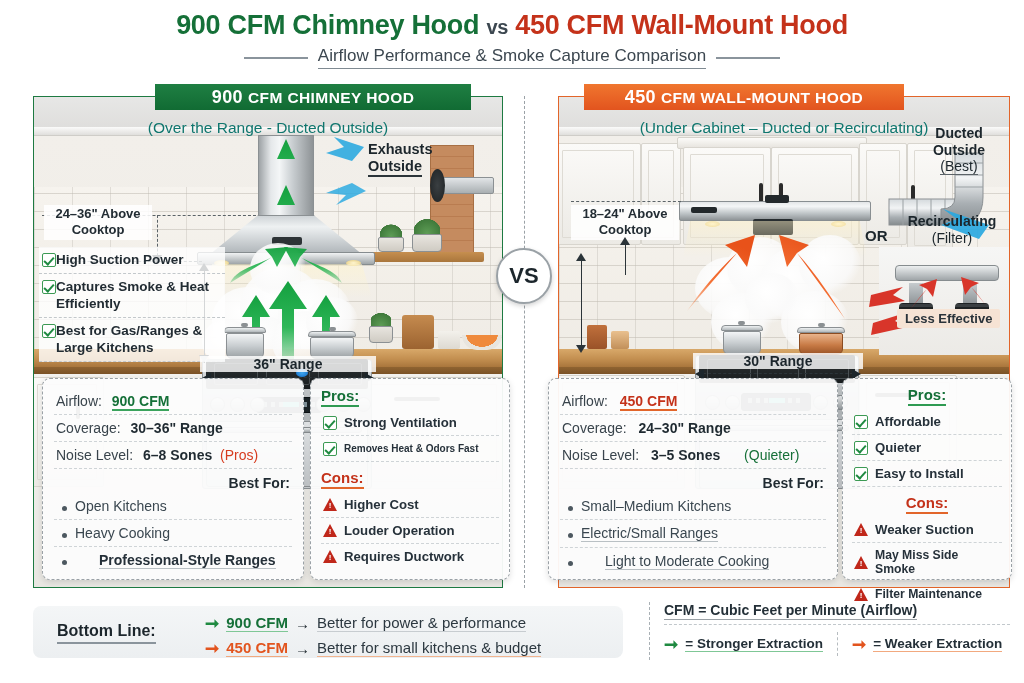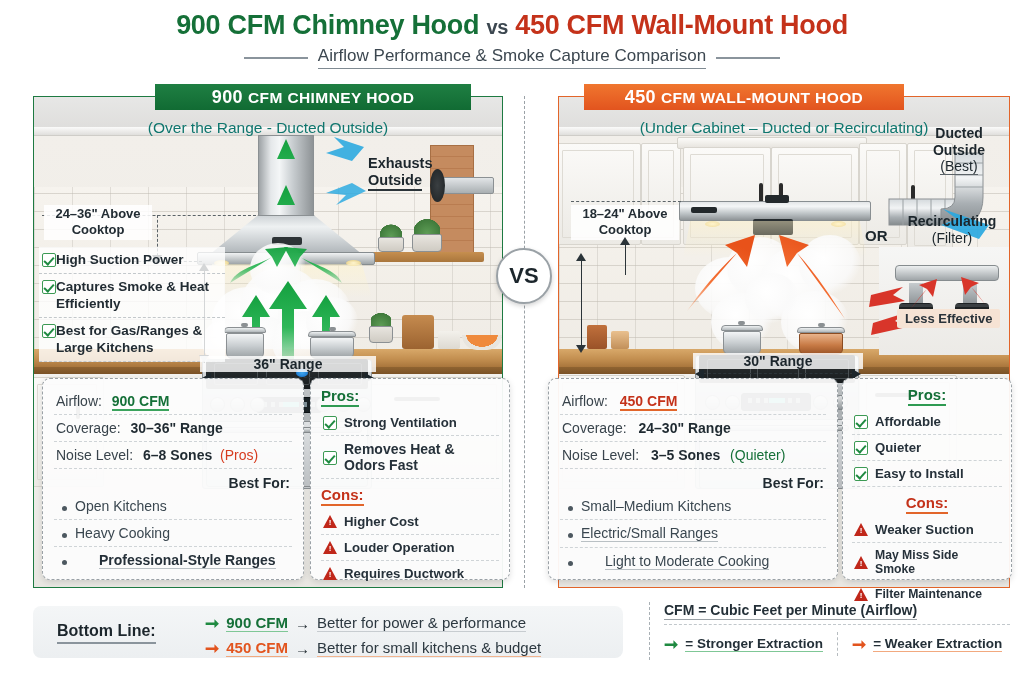--- a/index.html
+++ b/index.html
@@ -364,21 +364,21 @@
           border-left:5px solid transparent;border-right:5px solid transparent;border-bottom:8px solid #2b3439;"></div>
       <div style="position:absolute;left:165px;top:258px;width:0;height:0;
           border-left:5px solid transparent;border-right:5px solid transparent;border-top:8px solid #2b3439;"></div>
 
       <div class="dash-h" style="left:168px; top:272px; width:0;"></div>
 
     </div>
 
     <div class="sub-cap" style="top:22px;">(Over the Range - Ducted Outside)</div>
 
-    <div class="lbl-bold" style="left:334px; top:58px; font-size:14.5px;">
+    <div class="lbl-bold" style="left:334px; top:44px; font-size:14.5px;">
       <div>Exhausts</div>
       <div style="border-bottom:2px solid #2b3439; display:inline-block;">Outside</div>
     </div>
 
     <div class="dim-label" style="left:10px; top:108px; width:108px;">
       <span>24–36" Above</span><br>
       <span>Cooktop</span>
     </div>
 
     <div class="checklist">
@@ -636,21 +636,21 @@
 
   <div class="card" style="left:310px; top:378px; width:200px; height:202px;">
     <div class="card-pad" style="padding:8px 10px;">
       <div class="pros-head">Pros:</div>
       <div class="pc-row">
         <span class="cbox"></span>
         <span>Strong Ventilation</span>
       </div>
       <div class="pc-row">
         <span class="cbox"></span>
-        <span style="font-size:14px;">Removes Heat &amp; Odors Fast</span>
+        <span style="font-size:10px;">Removes Heat &amp; Odors Fast</span>
       </div>
       <div class="cons-head">Cons:</div>
       <div class="pc-row">
         <span class="warn"></span>
         <span>Higher Cost</span>
       </div>
       <div class="pc-row">
         <span class="warn"></span>
         <span>Louder Operation</span>
       </div>
@@ -667,21 +667,21 @@
         <span class="spec-label">Airflow:</span>
         <span class="cfm-red" style="margin-left:8px;">450 CFM</span>
       </div>
       <div class="spec-row">
         <span class="spec-label">Coverage:</span>
         <span class="spec-strong" style="margin-left:8px;">24–30" Range</span>
       </div>
       <div class="spec-row">
         <span class="spec-label">Noise Level:</span>
         <span class="spec-strong" style="margin-left:8px;">3–5 Sones</span>
-        <span class="muted-green" style="margin-left:6px;">(Quieter)</span>
+        <span class="muted-green" style="margin-left:20px;">(Quieter)</span>
       </div>
       <div class="bestfor">Best For:</div>
       <div class="bullet-row">
         <span class="dot"></span>
         <span>Small–Medium Kitchens</span>
       </div>
       <div class="bullet-row">
         <span class="dot"></span>
         <span class="b-underline">Electric/Small Ranges</span>
       </div>

